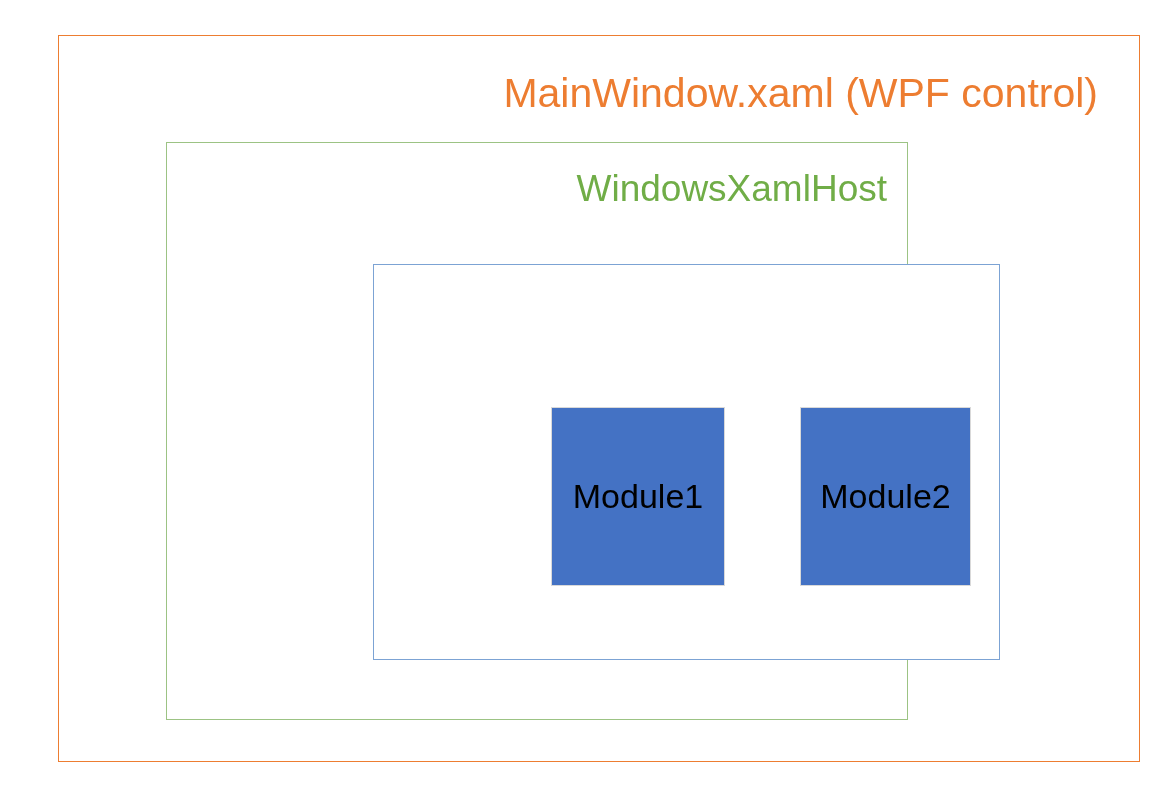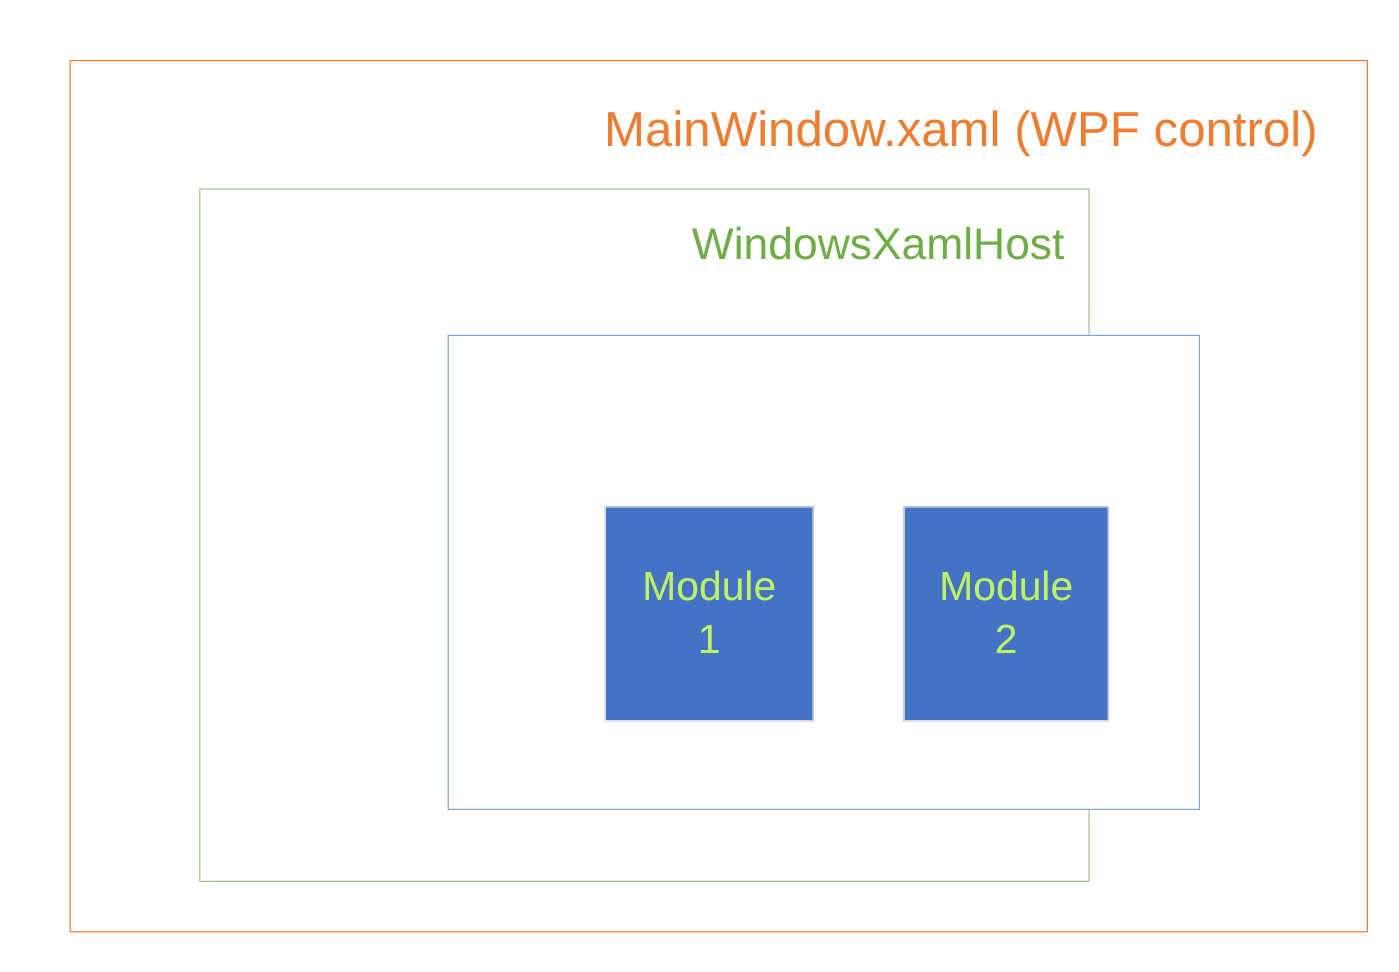--- a/index.html
+++ b/index.html
@@ -18,21 +18,21 @@
     position: relative;
     width: 1166px;
     height: 810px;
     background: #ffffff;
   }
 
   
   .box-outer {
     position: absolute;
     left: 58px;
-    top: 50px;
+    top: 35px;
     width: 1082px;
     height: 727px;
     box-sizing: border-box;
     border: 1.6px solid #ED7D31;
     background: #ffffff;
   }
 
   
   .box-middle {
     position: absolute;
@@ -81,29 +81,30 @@
     top: 29px;
     font-size: 35px;
     color: #4472C4;
   }
 
   
   .module {
     position: absolute;
     box-sizing: border-box;
     background: #4472C4;
-    color: #bef264;
+    color: #000000;
     display: flex;
-    flex-direction: column;
+    flex-direction: row;
     align-items: center;
     justify-content: center;
     font-size: 34px;
     line-height: 1.28;
     text-align: center;
     border: 1px solid #D9D9D9;
+    margin-left: 47px;
   }
   .module-1 {
     left: 130px;   
     top: 142px;    
     width: 174px;
     height: 179px;
   }
   .module-2 {
     left: 379px;   
     top: 142px;

